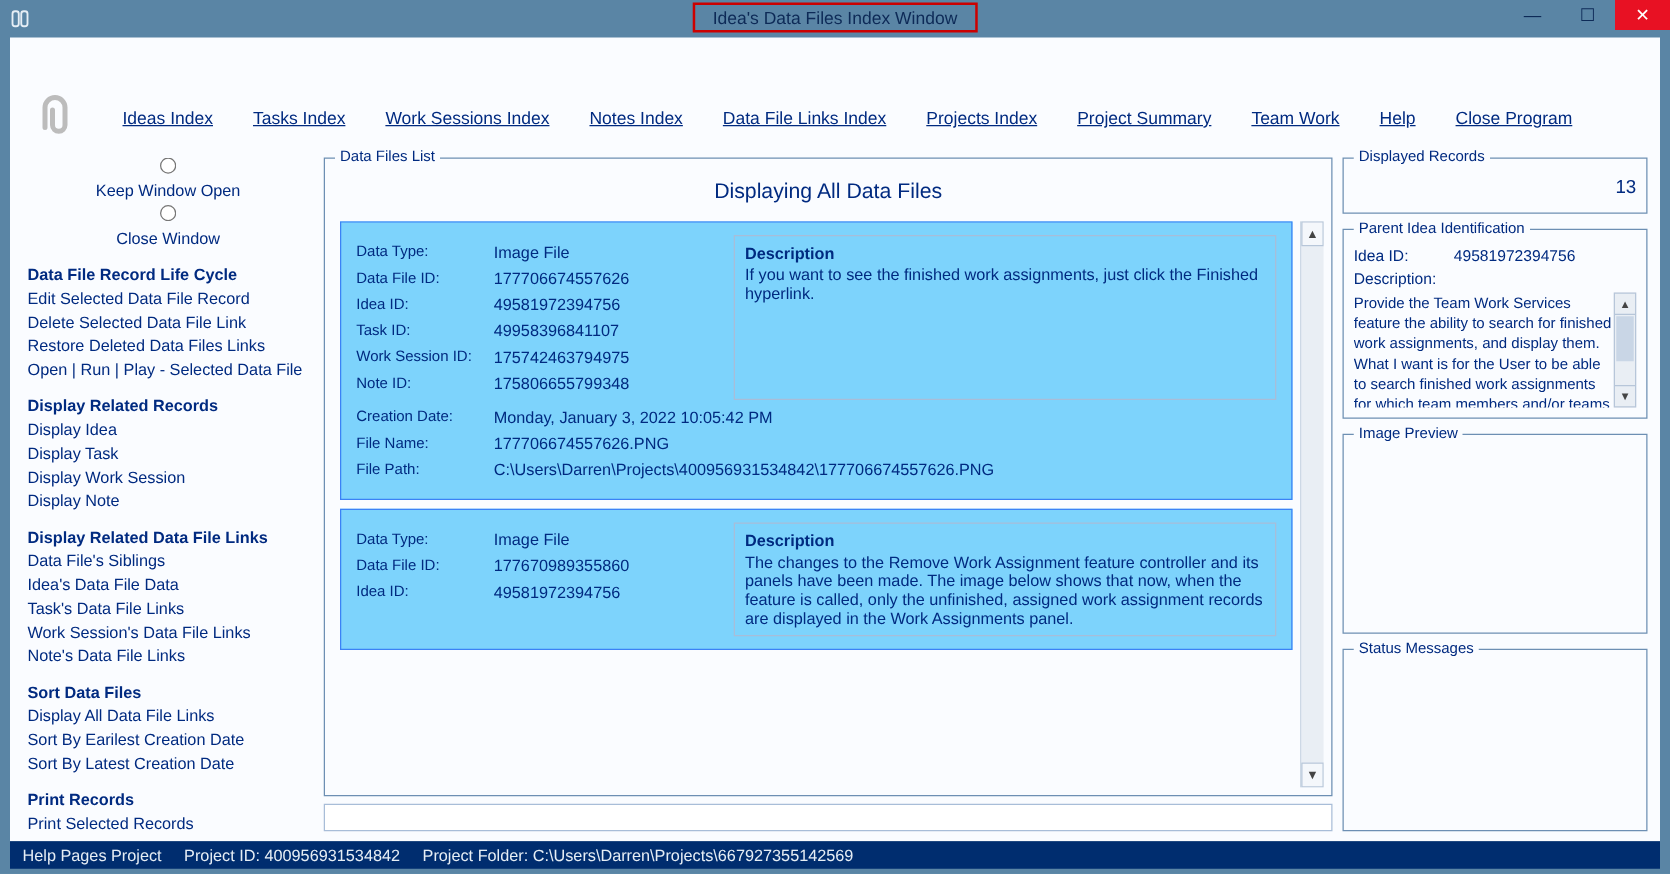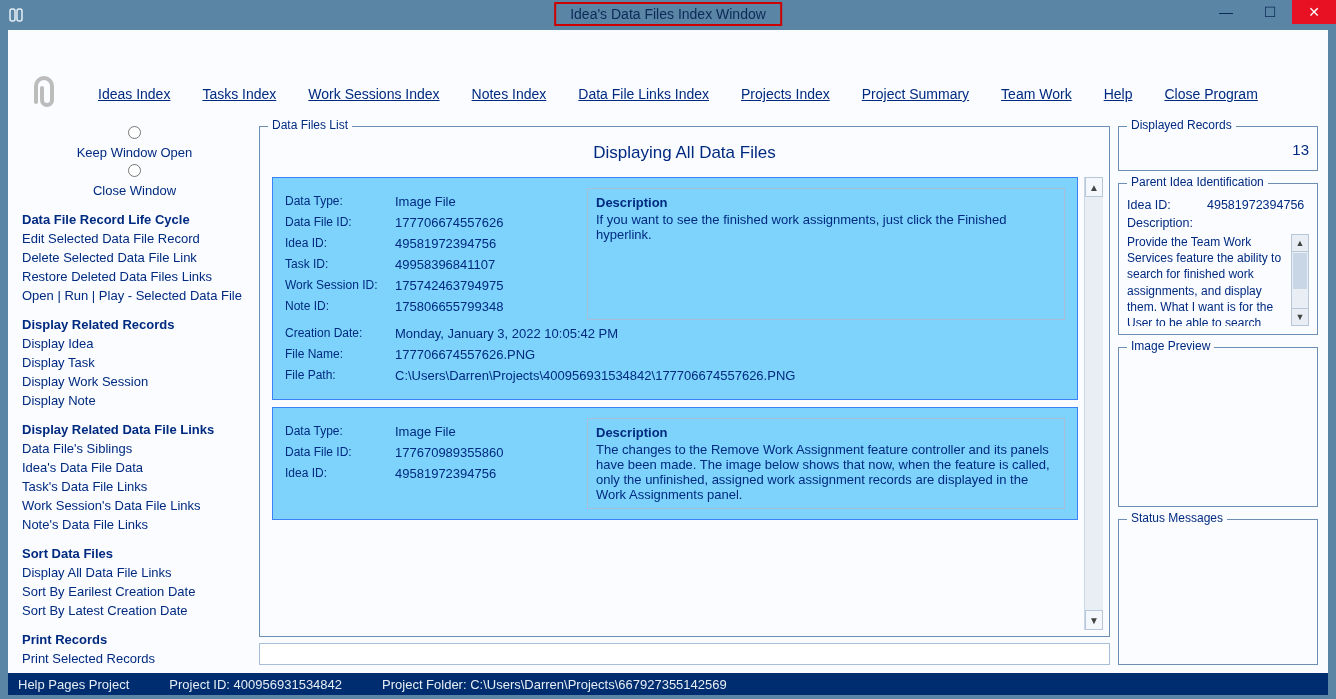--- a/index.html
+++ b/index.html
@@ -255,21 +255,21 @@
     gap: 24px;
     padding-left: 10px;
   }
   .search-links a {
     color: #002a80;
     text-decoration: underline;
     cursor: pointer;
   }
   
   .right-panel {
-    width: 200px;
+    width: 244px;
     flex-shrink: 0;
     display: flex;
     flex-direction: column;
     gap: 12px;
   }
   .right-panel .groupbox {
     padding: 10px 8px 8px 8px;
   }
   .right-panel .big-number {
     text-align: right;
@@ -329,21 +329,21 @@
     left: 8px;
     right: 8px;
     bottom: 4px;
     height: 22px;
     background: #002d6f;
     color: #e6eef5;
     font-size: 13px;
     display: flex;
     align-items: center;
     padding: 0 10px;
-    gap: 40px;
+    gap: 18px;
   }
 </style>
 </head>
 <body>
 
 <div class="window">
 
   <div class="title-bar">
     <span class="app-icon">
       <svg width="18" height="18" viewBox="0 0 18 18">

